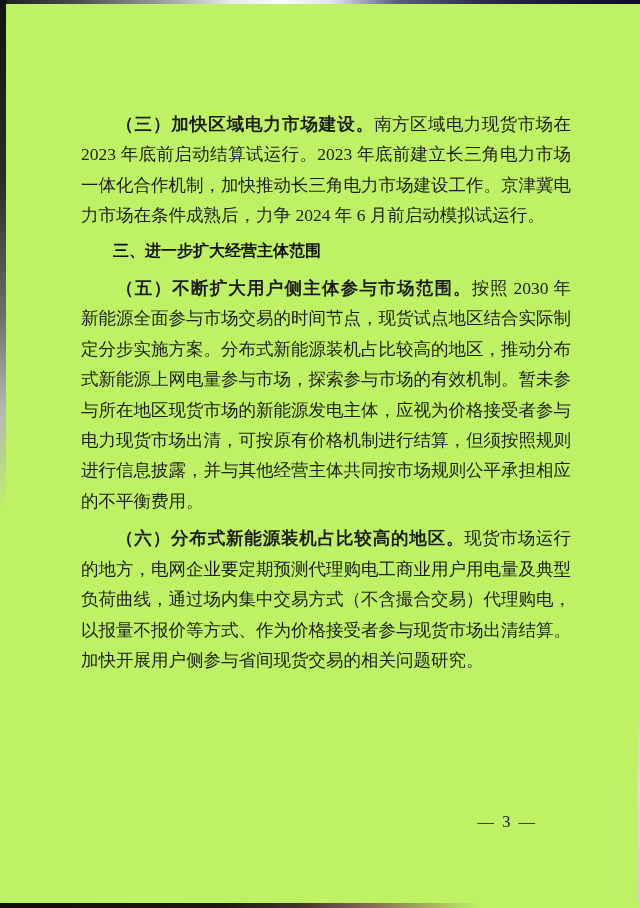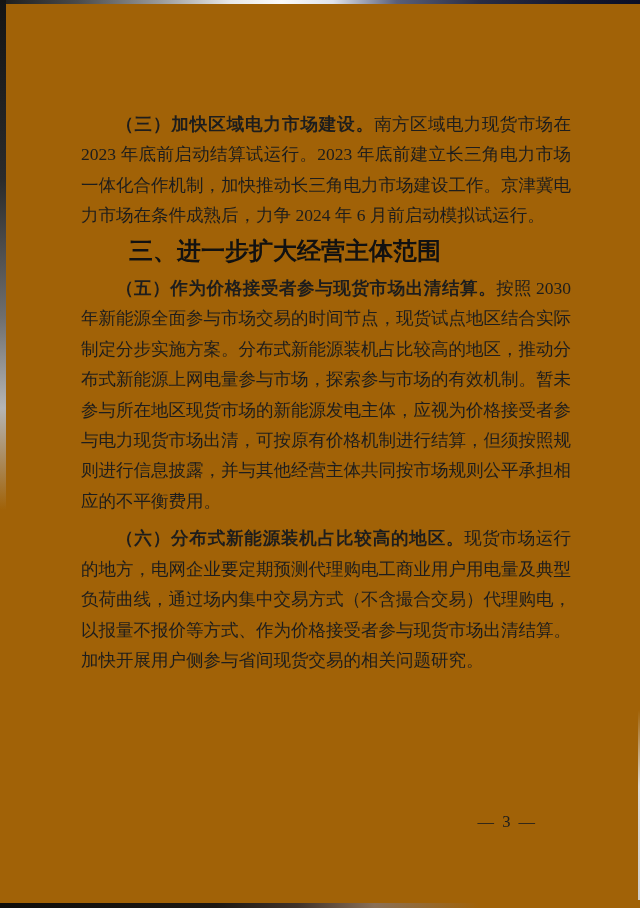--- a/index.html
+++ b/index.html
@@ -10,21 +10,21 @@
     width: 640px;
     height: 908px;
     background: #ffffff;
     position: relative;
     overflow: hidden;
     font-family: "Liberation Serif", serif;
   }
   .scan-page {
     position: absolute;
     inset: 0;
-    background: #a16207;
+    background: #bef264;
   }
   
   .artifact-top {
     position: absolute;
     top: 0; left: 0;
     width: 640px; height: 4px;
     background: linear-gradient(90deg,
       #1c1c1c 0%, #4a4a4a 12%, #9a9a9a 25%, #e8e8e8 36%, #fafafa 44%,
       #dfe3ec 52%, #5a5f78 62%, #2a2d44 75%, #14172e 90%, #0c0f26 100%);
   }
@@ -65,21 +65,21 @@
   }
   .doc-body p.paragraph:first-child {
     margin-top: 0;
   }
   .doc-body p.paragraph strong {
     font-weight: bold;
     letter-spacing: 0.5px;
   }
   .doc-body h2.heading {
     font-family: "Liberation Sans", sans-serif;
-    font-size: 24px;
+    font-size: 16px;
     font-weight: bold;
     color: #111111;
     margin: 5px 0 3px 0;
     text-indent: 2em;
     line-height: 30.4px;
     text-align: left;
   }
   .page-number {
     position: absolute;
     top: 812px;
@@ -98,18 +98,18 @@
 
 <div class="scan-page">
   <div class="artifact-top"></div>
   <div class="artifact-left"></div>
   <div class="artifact-bottom"></div>
   <div class="artifact-right"></div>
 
   <div class="doc-body">
       <p class="paragraph"><strong>（三）加快区域电力市场建设。</strong>南方区域电力现货市场在 2023 年底前启动结算试运行。2023 年底前建立长三角电力市场一体化合作机制，加快推动长三角电力市场建设工作。京津冀电力市场在条件成熟后，力争 2024 年 6 月前启动模拟试运行。</p>
       <h2 class="heading">三、进一步扩大经营主体范围</h2>
-      <p class="paragraph"><strong>（五）作为价格接受者参与现货市场出清结算。</strong>按照 2030 年新能源全面参与市场交易的时间节点，现货试点地区结合实际制定分步实施方案。分布式新能源装机占比较高的地区，推动分布式新能源上网电量参与市场，探索参与市场的有效机制。暂未参与所在地区现货市场的新能源发电主体，应视为价格接受者参与电力现货市场出清，可按原有价格机制进行结算，但须按照规则进行信息披露，并与其他经营主体共同按市场规则公平承担相应的不平衡费用。</p>
+      <p class="paragraph"><strong>（五）不断扩大用户侧主体参与市场范围。</strong>按照 2030 年新能源全面参与市场交易的时间节点，现货试点地区结合实际制定分步实施方案。分布式新能源装机占比较高的地区，推动分布式新能源上网电量参与市场，探索参与市场的有效机制。暂未参与所在地区现货市场的新能源发电主体，应视为价格接受者参与电力现货市场出清，可按原有价格机制进行结算，但须按照规则进行信息披露，并与其他经营主体共同按市场规则公平承担相应的不平衡费用。</p>
       <p class="paragraph"><strong>（六）分布式新能源装机占比较高的地区。</strong>现货市场运行的地方，电网企业要定期预测代理购电工商业用户用电量及典型负荷曲线，通过场内集中交易方式（不含撮合交易）代理购电，以报量不报价等方式、作为价格接受者参与现货市场出清结算。加快开展用户侧参与省间现货交易的相关问题研究。</p>
     </div>
 
   <div class="page-number">— 3 —</div>
 </div>
 
 </body></html>

